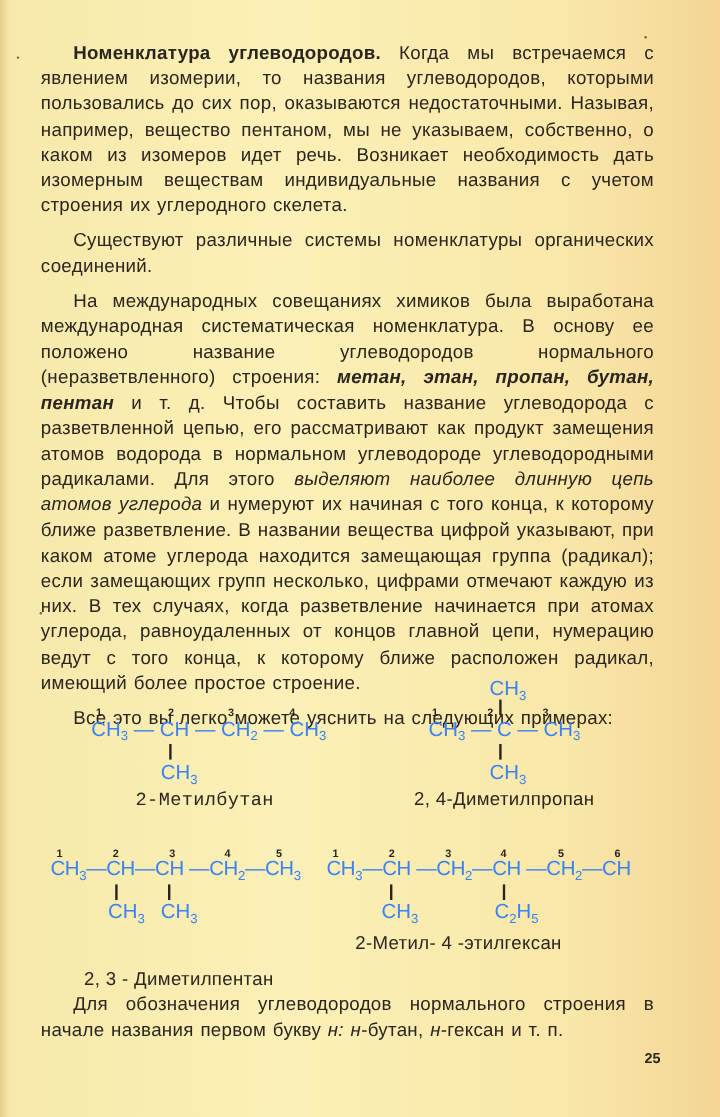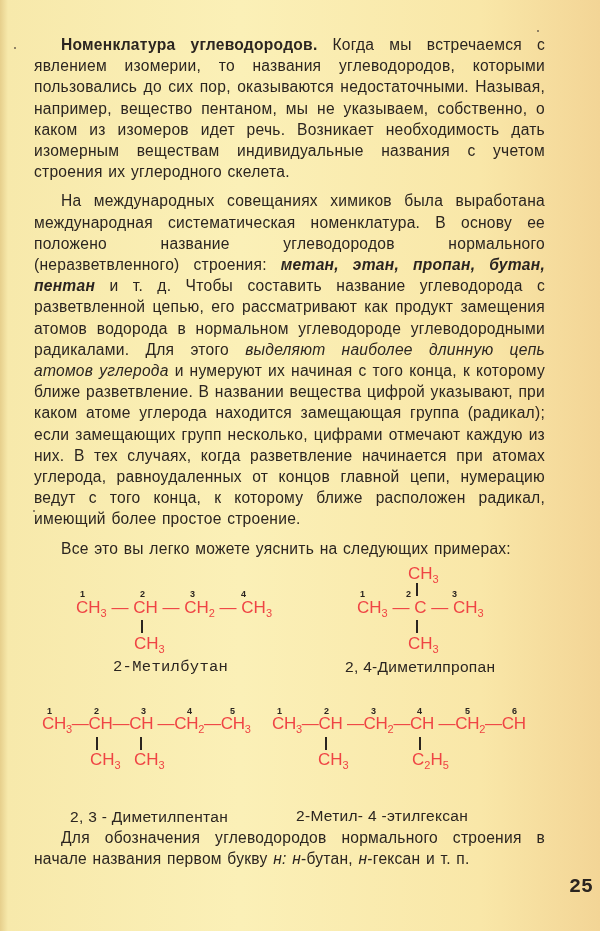--- a/index.html
+++ b/index.html
@@ -38,21 +38,21 @@
       top: 0;
       width: 600px;
       height: 931px;
       pointer-events: none;
       font-family: "Liberation Sans", sans-serif;
     }
     .mol {
       position: absolute;
       font-size: 17px;
       white-space: nowrap;
-      color: #ef4444;
+      color: #3b82f6;
     }
     .mol sub { font-size: 11px; vertical-align: -4px; line-height: 0; }
     .num {
       position: absolute;
       font-size: 9px;
       font-weight: bold;
     }
     .vbar {
       position: absolute;
       width: 1.6px;
@@ -62,24 +62,23 @@
       position: absolute;
       font-size: 15.5px;
       font-family: "Liberation Sans", sans-serif;
       white-space: nowrap;
       letter-spacing: 0.3px;
     }
     .page-number {
       position: absolute;
       left: 537px;
       top: 875px;
-      font-size: 20px;
+      font-size: 12px;
       font-weight: bold;
-      font-family: Liberation Mono, monospace;
-      margin-left: 32px;
+      font-family: Liberation Sans, sans-serif;
     }
     .margin-dot {
       position: absolute;
       width: 2px; height: 2px;
       background: #6e6250;
       border-radius: 1px;
     }
     .final {
       position: absolute;
       left: 34px;
@@ -89,20 +88,21 @@
   </style>
 </head>
 <body>
 
 <div class="margin-dot" style="left:14px;top:47px;"></div>
 <div class="margin-dot" style="left:537px;top:30px;"></div>
 <div class="margin-dot" style="left:33px;top:510px;"></div>
 
 <div class="page">
   <p class="indent"><span class="bold">Номенклатура углеводородов.</span><span> Когда мы встречаемся с явлением изомерии, то названия углеводородов, которыми пользовались до сих пор, оказываются недостаточными. Называя, например, вещество пентаном, мы не указываем, собственно, о каком из изомеров идет речь. Возникает необходимость дать изомерным веществам индивидуальные названия с учетом строения их углеродного скелета.</span></p>
+  <p class="indent gap">Существуют различные системы номенклатуры органических соединений.</p>
   <p class="indent gap"><span>На международных совещаниях химиков была выработана международная систематическая номенклатура. В основу ее положено название углеводородов нормального (неразветвленного) строения: </span><span class="it bold">метан, этан, пропан, бутан, пентан</span><span> и т. д. Чтобы составить название углеводорода с разветвленной цепью, его рассматривают как продукт замещения атомов водорода в нормальном углеводороде углеводородными радикалами. Для этого </span><span class="it">выделяют наиболее длинную цепь атомов углерода</span><span> и нумеруют их начиная с того конца, к которому ближе разветвление. В названии вещества цифрой указывают, при каком атоме углерода находится замещающая группа (радикал); если замещающих групп несколько, цифрами отмечают каждую из них. В тех случаях, когда разветвление начинается при атомах углерода, равноудаленных от концов главной цепи, нумерацию ведут с того конца, к которому ближе расположен радикал, имеющий более простое строение.</span></p>
   <p class="indent gap">Все это вы легко можете уяснить на следующих примерах:</p>
 </div>
 
 <div class="structs">
 
   <div>
     <span class="num" style="left:80px;top:589px;">1</span>
     <span class="num" style="left:140px;top:589px;">2</span>
     <span class="num" style="left:190px;top:589px;">3</span>
@@ -144,21 +144,21 @@
     <span class="num" style="left:324px;top:706px;">2</span>
     <span class="num" style="left:371px;top:706px;">3</span>
     <span class="num" style="left:417px;top:706px;">4</span>
     <span class="num" style="left:465px;top:706px;">5</span>
     <span class="num" style="left:512px;top:706px;">6</span>
     <div class="mol" style="left:272px;top:714px;letter-spacing:-0.3px;"><span>CH</span><sub>3</sub><span>—</span><span>CH</span> <span>—</span><span>CH</span><sub>2</sub><span>—</span><span>CH</span> <span>—</span><span>CH</span><sub>2</sub><span>—</span><span>CH</span></div>
     <div class="vbar" style="left:325px;top:737px;height:13px;"></div>
     <div class="vbar" style="left:419px;top:737px;height:13px;"></div>
     <div class="mol" style="left:318px;top:750px;"><span>CH</span><sub>3</sub></div>
     <div class="mol" style="left:412px;top:750px;"><span>C</span><sub>2</sub><span>H</span><sub>5</sub></div>
-    <div class="mol-name" style="left:296px;top:778px;margin-top:29px;">2-Метил- 4 -этилгексан</div>
+    <div class="mol-name" style="left:296px;top:778px;">2-Метил- 4 -этилгексан</div>
   </div>
 </div>
 
 <div class="final">
   <p class="indent"><span>Для обозначения углеводородов нормального строения в начале названия первом букву </span><span class="it">н:</span><span> </span><span class="it">н</span><span>-бутан, </span><span class="it">н</span><span>-гексан и т. п.</span></p>
 </div>
 
 <div class="page-number">25</div>
 
 </body></html>

